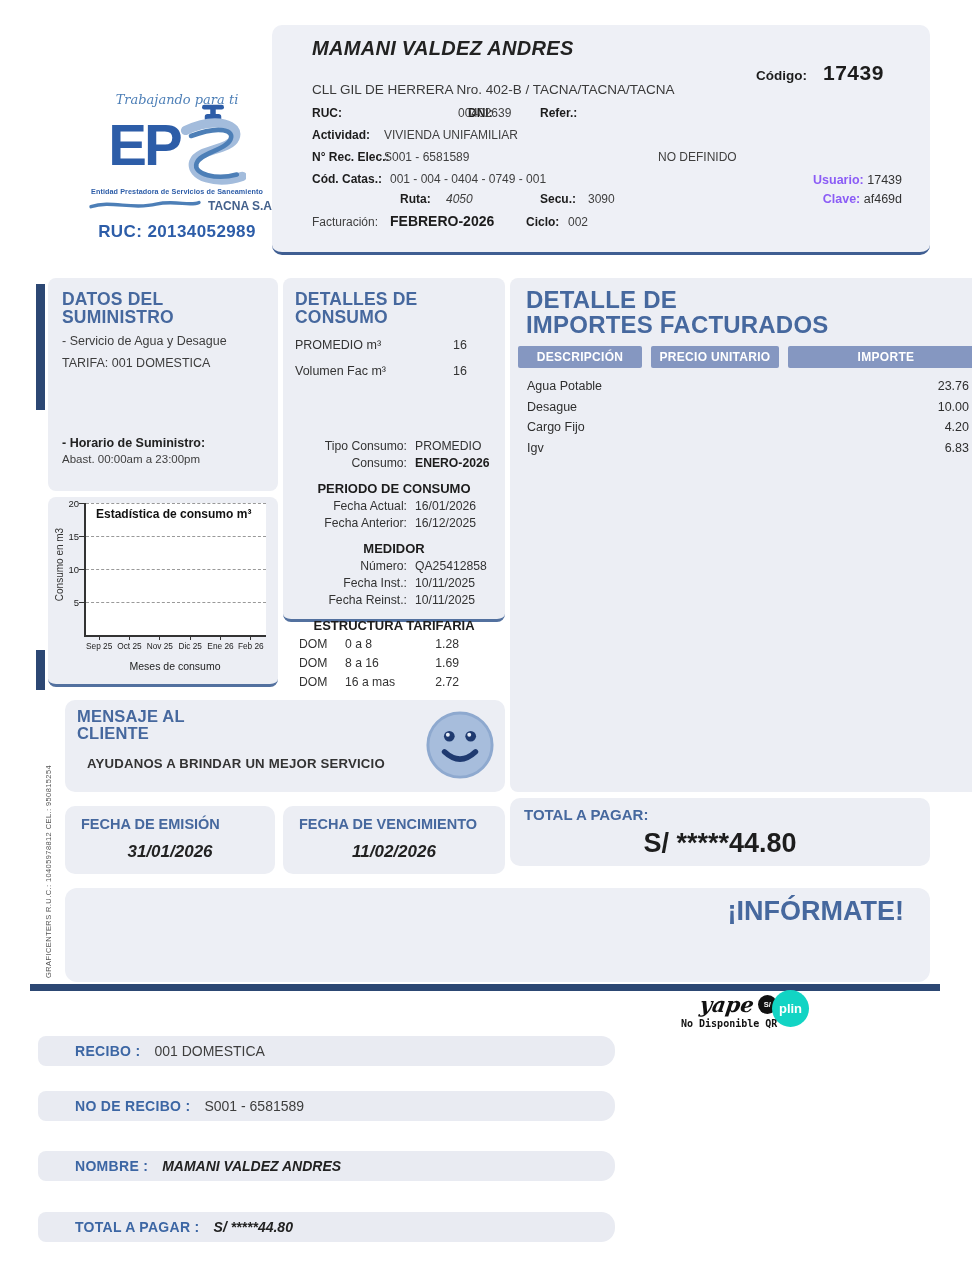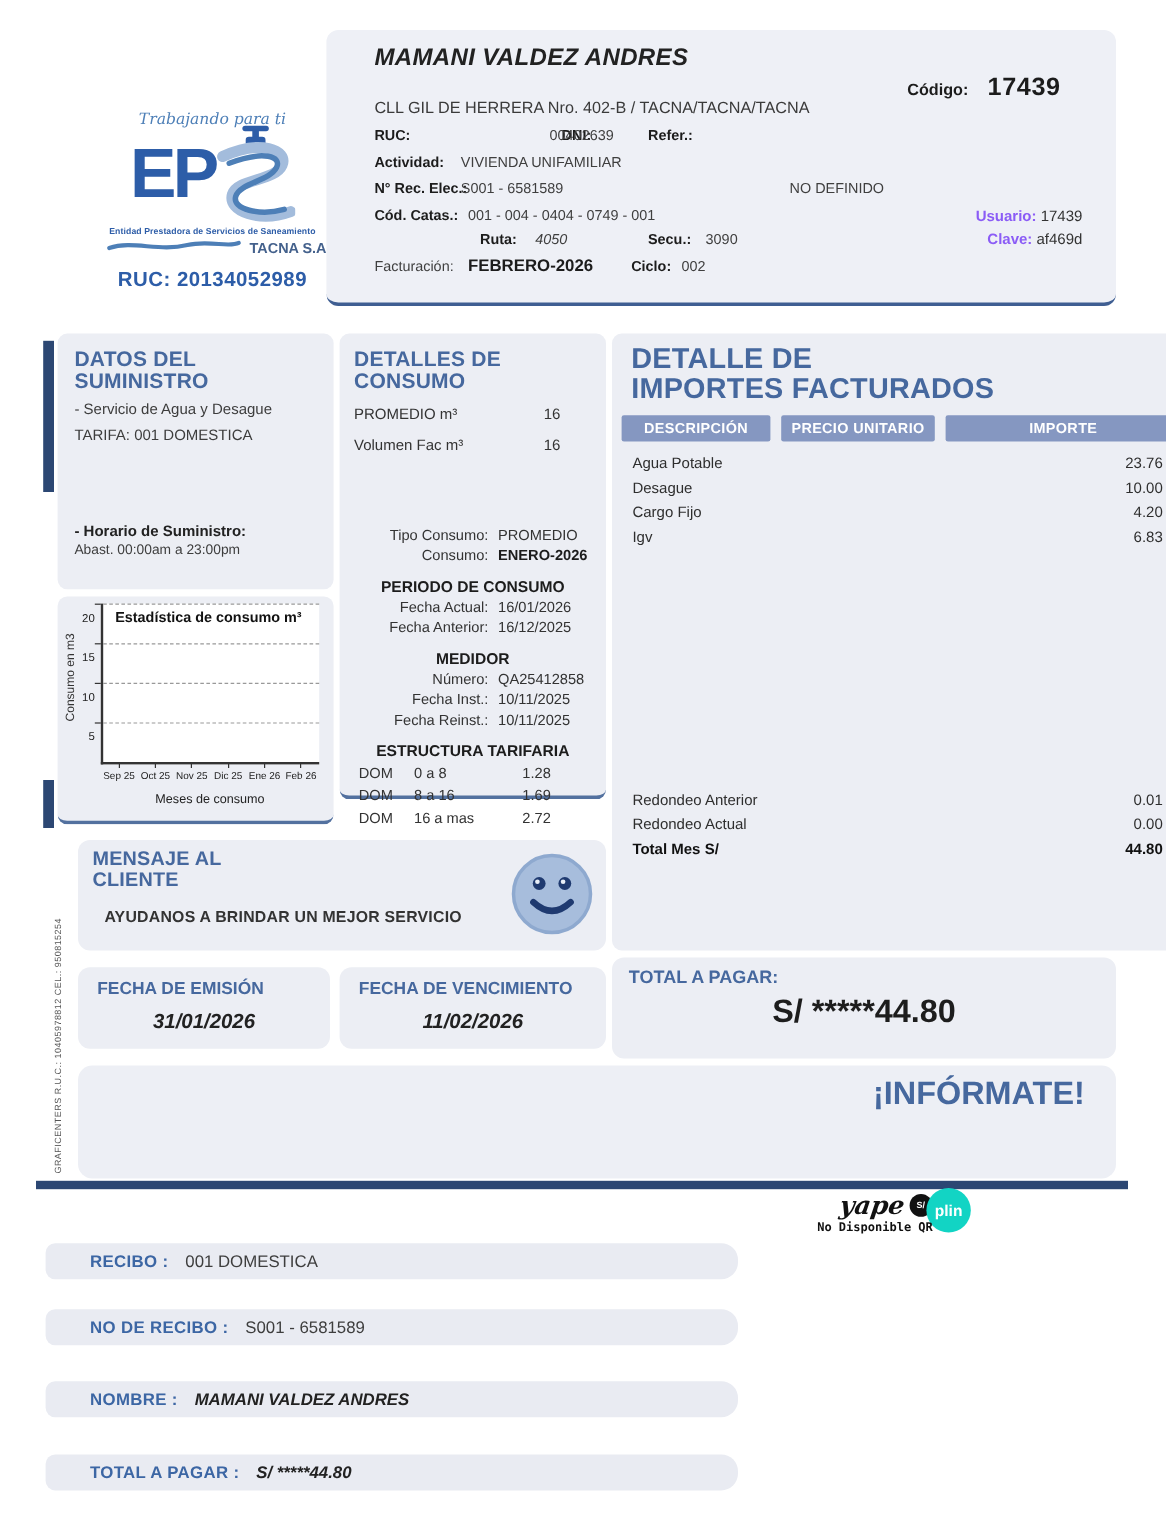--- a/index.html
+++ b/index.html
@@ -50,35 +50,35 @@
   .horario { position:absolute; left:14px; top:158px; }
   .horario .t { font-size:12.5px; font-weight:bold; color:#222; }
   .horario .v { font-size:11.5px; color:#3d3d3d; margin-top:3px; }
 
   
   .chartcard { left:48px; top:497px; width:230px; height:190px; border-bottom:3px solid #53719f; }
   .plot { position:absolute; left:36px; top:6px; width:182px; height:134px; background:#fff;
           border-left:2px solid #333; border-bottom:2px solid #333; }
   .plot-title { position:absolute; left:10px; top:4px; font-size:12px; font-weight:bold; color:#111; white-space:nowrap; }
   .grid { position:absolute; left:0; right:0; border-top:1px dashed #999; }
-  .ytick { position:absolute; width:22px; text-align:right; font-size:9.5px; color:#222;margin-top:12px; }
+  .ytick { position:absolute; width:22px; text-align:right; font-size:9.5px; color:#222; }
   .ymark { position:absolute; width:5px; height:1px; background:#333; }
   .ylab { position:absolute; left:-49px; top:62px; width:120px; text-align:center;
           transform:rotate(-90deg); font-size:10px; color:#333; }
   .xlabels { position:absolute; left:36px; top:144px; width:182px; display:grid;
              grid-template-columns:repeat(6,1fr); }
   .xlabels span { font-size:8.3px; color:#222; text-align:center; white-space:nowrap; }
   .xticks { position:absolute; left:36px; top:139px; width:182px; display:grid;
             grid-template-columns:repeat(6,1fr); }
   .xticks i { width:1px; height:4px; background:#333; justify-self:center; }
   .xaxis-title { position:absolute; left:36px; top:163px; width:182px; text-align:center;
                  font-size:10.5px; color:#222; }
 
   
-  .detalles { left:283px; top:278px; width:222px; height:388px; padding:12px; border-bottom:3px solid #53719f; }
+  .detalles { left:283px; top:278px; width:222px; height:344px; padding:12px; border-bottom:3px solid #53719f; }
   .detalles .sec-title { font-size:17.5px; }
   .kv { display:flex; justify-content:space-between; font-size:12.5px; color:#333;
         padding-right:26px; margin-top:12px; }
   .spacer66 { height:60px; }
   .lrow { display:grid; grid-template-columns:112px 1fr; font-size:12.2px; line-height:17px; color:#333; }
   .lrow .l { text-align:right; }
   .lrow .v { padding-left:8px; }
   .lrow .v.b { font-weight:bold; color:#1c1c1c; }
   .ctr { text-align:center; font-size:13px; font-weight:bold; color:#1c1c1c; margin-top:9px; margin-bottom:2px; }
   .trow { display:grid; grid-template-columns:46px 90px 1fr; font-size:12.2px; line-height:19px; color:#333; padding:0 34px 0 4px; }
@@ -103,21 +103,21 @@
                     color:#333; letter-spacing:.2px; }
   .smiley { position:absolute; right:10px; top:10px; }
 
   
   .fbox { border-radius:10px; }
   .femi { left:65px; top:806px; width:210px; height:68px; }
   .fven { left:283px; top:806px; width:222px; height:68px; }
   .fbox .lbl { position:absolute; left:16px; top:10px; font-size:14.5px; font-weight:bold; color:#46689e; }
   .fbox .val { position:absolute; left:0; right:0; top:36px; text-align:center; font-size:17px;
                font-weight:bold; font-style:italic; color:#222; }
-  .totalbox { left:510px; top:798px; width:420px; height:84px; border-radius:10px; }
+  .totalbox { left:510px; top:798px; width:420px; height:68px; border-radius:10px; }
   .totalbox .lbl { position:absolute; left:14px; top:8px; font-size:15px; font-weight:bold; color:#46689e; }
   .totalbox .val { position:absolute; left:0; right:0; top:30px; text-align:center; font-size:27px;
                    font-weight:bold; color:#1d1d1d; }
 
   
   .informate { left:65px; top:888px; width:865px; height:94px; border-radius:12px; background:#edeff5; }
   .informate .txt { position:absolute; right:26px; top:8px; font-size:27px; font-weight:bold; color:#46689e; }
 
   
   .navybar { position:absolute; left:30px; top:984px; width:910px; height:7px; background:#2c4773; }
@@ -353,34 +353,20 @@
       </div>
       <div class="irow">
         <span>Cargo Fijo</span>
         <span>4.20</span>
       </div>
       <div class="irow">
         <span>Igv</span>
         <span>6.83</span>
       </div>
     </div>
-    <div class="ibottom">
-      <div class="irow">
-        <span>Redondeo Anterior</span>
-        <span>0.01</span>
-      </div>
-      <div class="irow">
-        <span>Redondeo Actual</span>
-        <span>0.00</span>
-      </div>
-      <div class="irow total">
-        <span>Total Mes S/</span>
-        <span>44.80</span>
-      </div>
-    </div>
   </div>
 
   <div class="card mensaje">
     <div class="sec-title">
       <div>MENSAJE AL</div>
       <div>CLIENTE</div>
     </div>
     <div class="texto">AYUDANOS A BRINDAR UN MEJOR SERVICIO</div>
     <div class="smiley">
       <svg viewBox="0 0 72 72" width="70" height="70">

